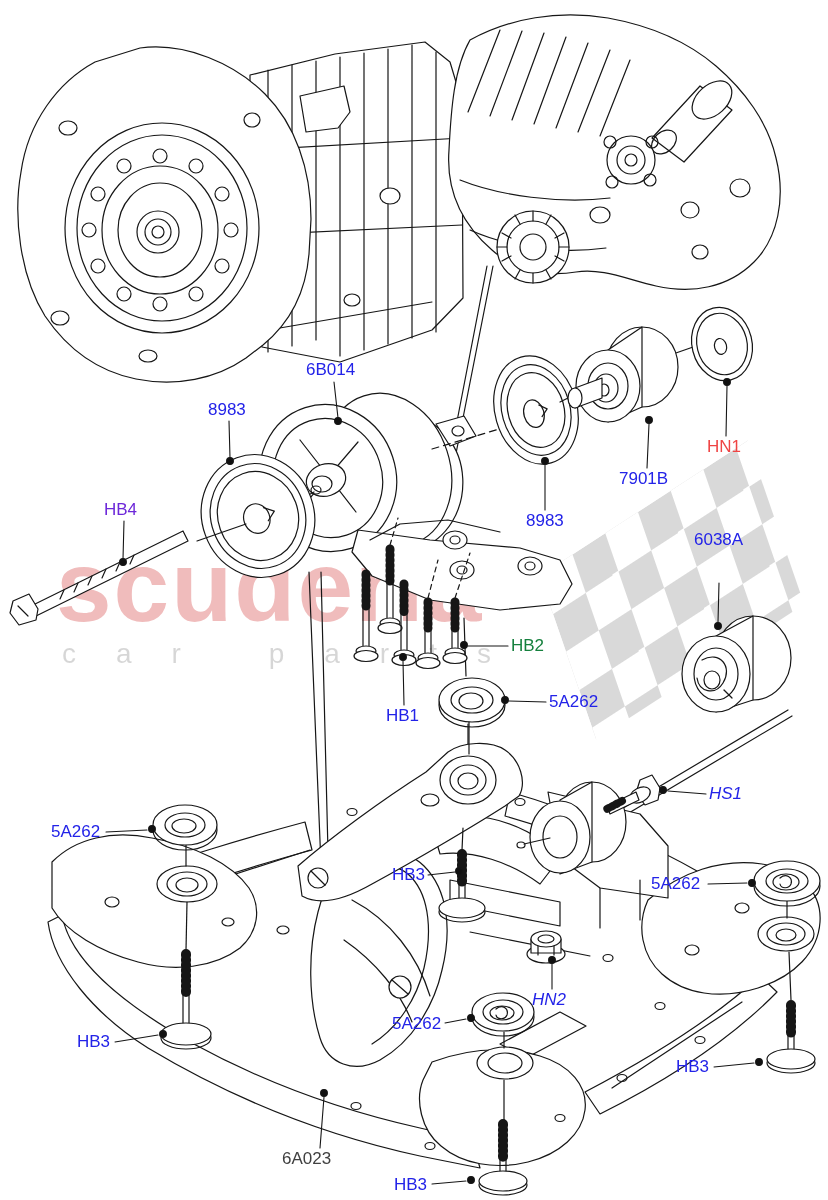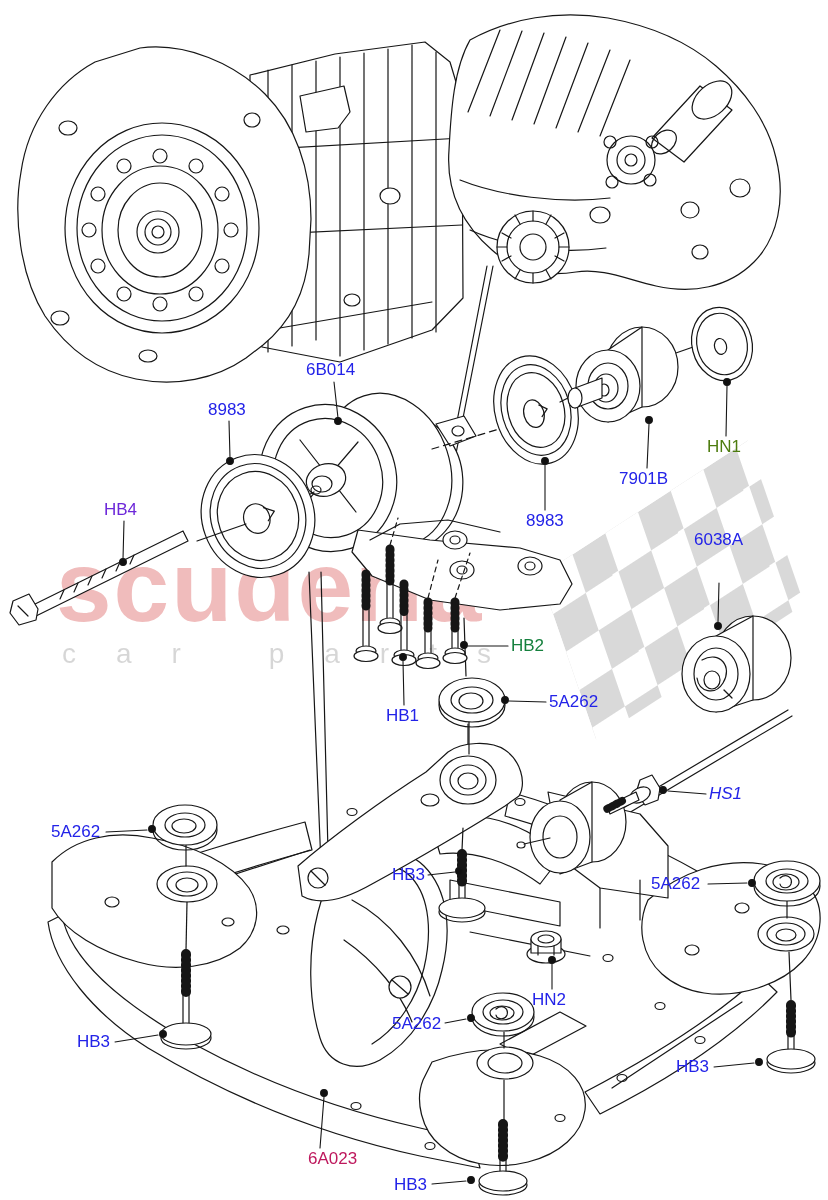--- a/index.html
+++ b/index.html
@@ -387,28 +387,28 @@
       <path d="M714,1067 L754,1063"></path>
         <circle cx="759" cy="1062" r="3.4" fill="#111"></circle>
     </g>
   </svg>
 
   <div class="lbl" style="left: 306px; top: 361px; color: rgb(35, 35, 232);">6B014</div>
   <div class="lbl" style="left: 208px; top: 401px; color: rgb(35, 35, 232);">8983</div>
   <div class="lbl" style="left: 104px; top: 501px; color: #6d28d9;">HB4</div>
   <div class="lbl" style="left: 526px; top: 512px; color: rgb(35, 35, 232);">8983</div>
   <div class="lbl" style="left: 619px; top: 470px; color: rgb(35, 35, 232);">7901B</div>
-  <div class="lbl" style="left: 707px; top: 438px; color: #4d7c0f; text-align: right;">HN1</div>
+  <div class="lbl" style="left: 707px; top: 438px; color: #ef4444; text-align: right;">HN1</div>
   <div class="lbl" style="left: 694px; top: 531px; color: rgb(35, 35, 232);">6038A</div>
   <div class="lbl" style="left: 511px; top: 637px; color: #15803d;">HB2</div>
   <div class="lbl" style="left: 386px; top: 707px; color: rgb(35, 35, 232);">HB1</div>
   <div class="lbl" style="left: 549px; top: 693px; color: rgb(35, 35, 232);">5A262</div>
   <div class="lbl" style="left: 51px; top: 823px; color: rgb(35, 35, 232);">5A262</div>
   <div class="lbl" style="left: 709px; top: 785px; color: rgb(35, 35, 232); font-style: italic;">HS1</div>
   <div class="lbl" style="left: 392px; top: 866px; color: rgb(35, 35, 232);">HB3</div>
   <div class="lbl" style="left: 651px; top: 875px; color: rgb(35, 35, 232);">5A262</div>
-  <div class="lbl" style="left: 532px; top: 991px; color: rgb(35, 35, 232);">HN2</div>
+  <div class="lbl" style="left: 532px; top: 991px; color: rgb(35, 35, 232); font-style: italic;">HN2</div>
   <div class="lbl" style="left: 392px; top: 1015px; color: rgb(35, 35, 232);">5A262</div>
-  <div class="lbl" style="left: 308px; top: 1150px; color: #be185d;">6A023</div>
+  <div class="lbl" style="left: 282px; top: 1150px; color: #404040;">6A023</div>
   <div class="lbl" style="left: 77px; top: 1033px; color: rgb(35, 35, 232);">HB3</div>
   <div class="lbl" style="left: 394px; top: 1176px; color: rgb(35, 35, 232);">HB3</div>
   <div class="lbl" style="left: 676px; top: 1058px; color: rgb(35, 35, 232);">HB3</div>
 </div>
 
 </body></html>

